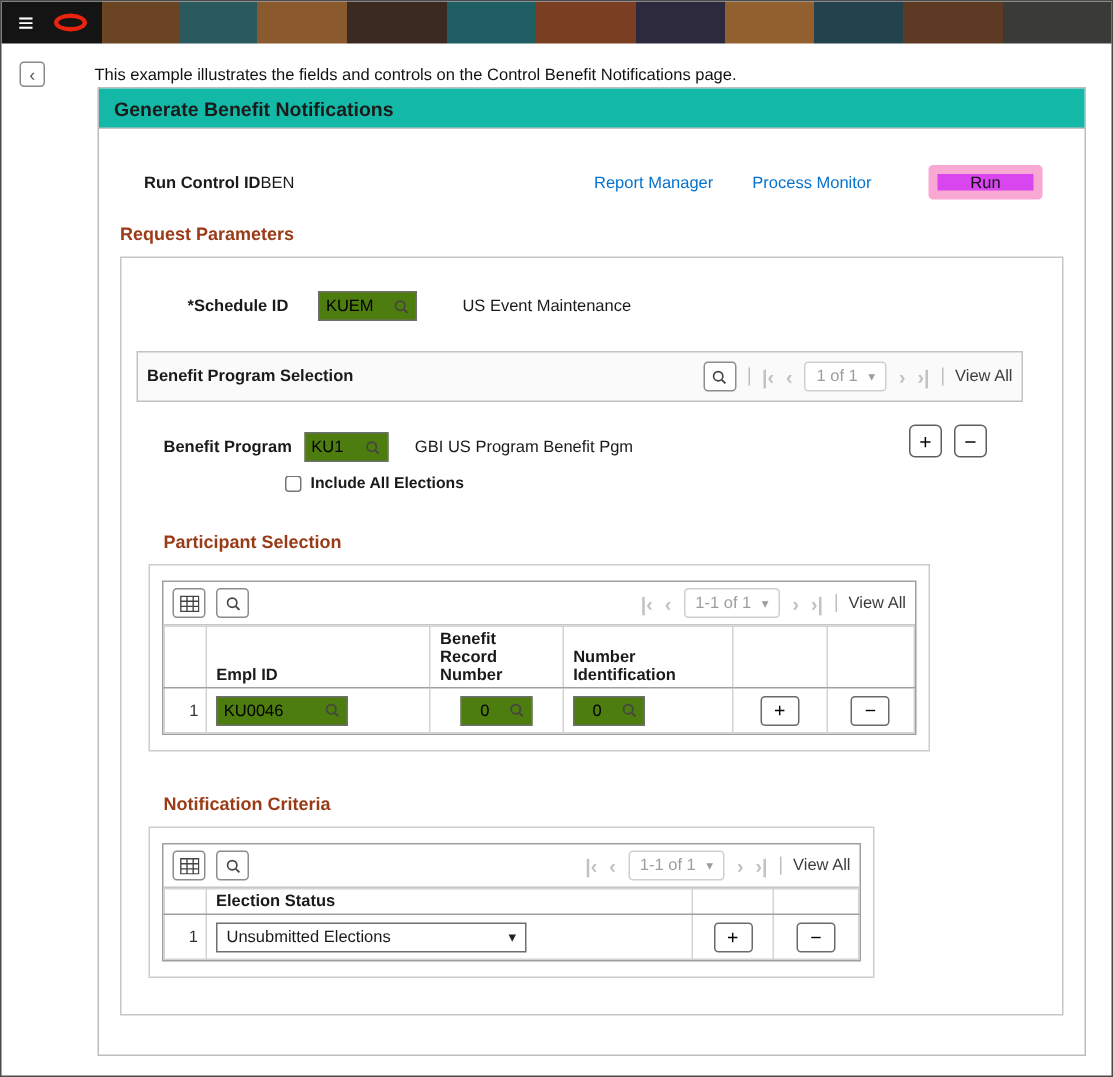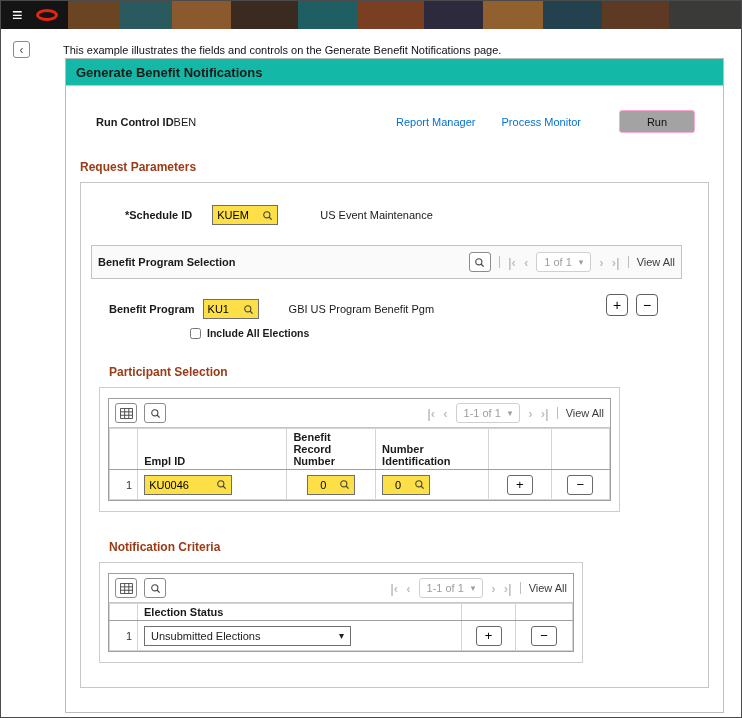--- a/index.html
+++ b/index.html
@@ -34,33 +34,33 @@
   
   .panel { position:absolute; left:64px; top:57px; width:659px; min-height:646px; border:1px solid #bdbdbd; background:#fff; }
   .panel-title { height:27px; background:#14b8a6; border-bottom:1px solid #c6c6c6; font-size:13px; font-weight:bold;
     line-height:27px; padding-left:10px; }
 
   .run-row { display:flex; align-items:center; margin:24px 28px 0 30px; }
   .lbl { font-weight:bold; font-size:11px; }
   .val { font-size:11px; }
   .links { margin-left:auto; display:flex; align-items:center; gap:26px; }
   .link { color:#0572ce; font-size:11px; text-decoration:none; cursor:pointer; }
-  .run-btn { margin-left:38px; width:76px; height:23px; border:1px solid #f9a8d4; border-radius:3px; background:#a3a3a3;
+  .run-btn { margin-left:38px; width:76px; height:23px; border:6px solid #f9a8d4; border-radius:3px; background:#d946ef;
     font-size:11px; font-family:inherit; color:#111; cursor:pointer; }
 
   .sect-heading { font-size:12px; font-weight:bold; color:#9a3b18; }
-  .rp-heading { margin:27px 0 0 14px; }
+  .rp-heading { margin:16px 0 0 14px; }
   .request-box { margin:8px 14px 24px 14px; border:1px solid #c6c6c6; padding-bottom:24px; }
 
   .sched-row { display:flex; align-items:center; margin:22px 0 0 44px; gap:20px; }
-  .lookup { display:inline-flex; align-items:center; border:1px solid #6f6f6f; background:#fde047; height:20px; padding:0 4px; gap:5px; }
+  .lookup { display:inline-flex; align-items:center; border:1px solid #6f6f6f; background:#4d7c0f; height:20px; padding:0 4px; gap:5px; }
   .lookup input { border:0; outline:0; font-family:inherit; font-size:11px; padding:0; background:transparent; }
   .w-kuem { width:40px; } .w-ku1 { width:30px; } .w-empl { width:62px; }
   .w-zero { width:22px; text-align:center; }
-  .desc { font-size:11px; margin-left:22px; }
+  .desc { font-size:11px; margin-left:10px; }
 
   .bps-bar { display:flex; align-items:center; margin:20px 26px 0 10px; height:19px; border:1px solid #c3c3c3;
     background:#fafafa; padding:16px 6px; }
   .bar-title { font-weight:bold; font-size:11px; }
   .nav { margin-left:auto; display:flex; align-items:center; gap:8px; }
   .icon-btn { width:22px; height:20px; border:1px solid #8c8c8c; border-radius:3px; background:#fff;
     display:inline-flex; align-items:center; justify-content:center; cursor:pointer; }
   .vdiv { width:1px; height:12px; background:#bdbdbd; }
   .chev { color:#c2c2c2; font-size:13px; font-weight:bold; line-height:1; cursor:pointer; white-space:nowrap; }
   .pgbox { display:inline-flex; align-items:center; gap:7px; height:20px; border:1px solid #cfcfcf; border-radius:3px;
@@ -107,21 +107,21 @@
 <div class="screen">
 
   <div class="banner">
     <span class="hamburger">≡</span>
     <span class="oracle"></span>
   </div>
 
   <button class="back-btn">
     <span>‹</span>
   </button>
-  <div class="intro">This example illustrates the fields and controls on the Generate Benefit Notifications page.</div>
+  <div class="intro">This example illustrates the fields and controls on the Control Benefit Notifications page.</div>
 
   <div class="panel">
     <div class="panel-title">Generate Benefit Notifications</div>
 
     <div class="run-row">
       <span class="lbl">Run Control ID</span>
       <span class="val">BEN</span>
       <span class="links">
         <a class="link">Report Manager</a>
         <a class="link">Process Monitor</a>

